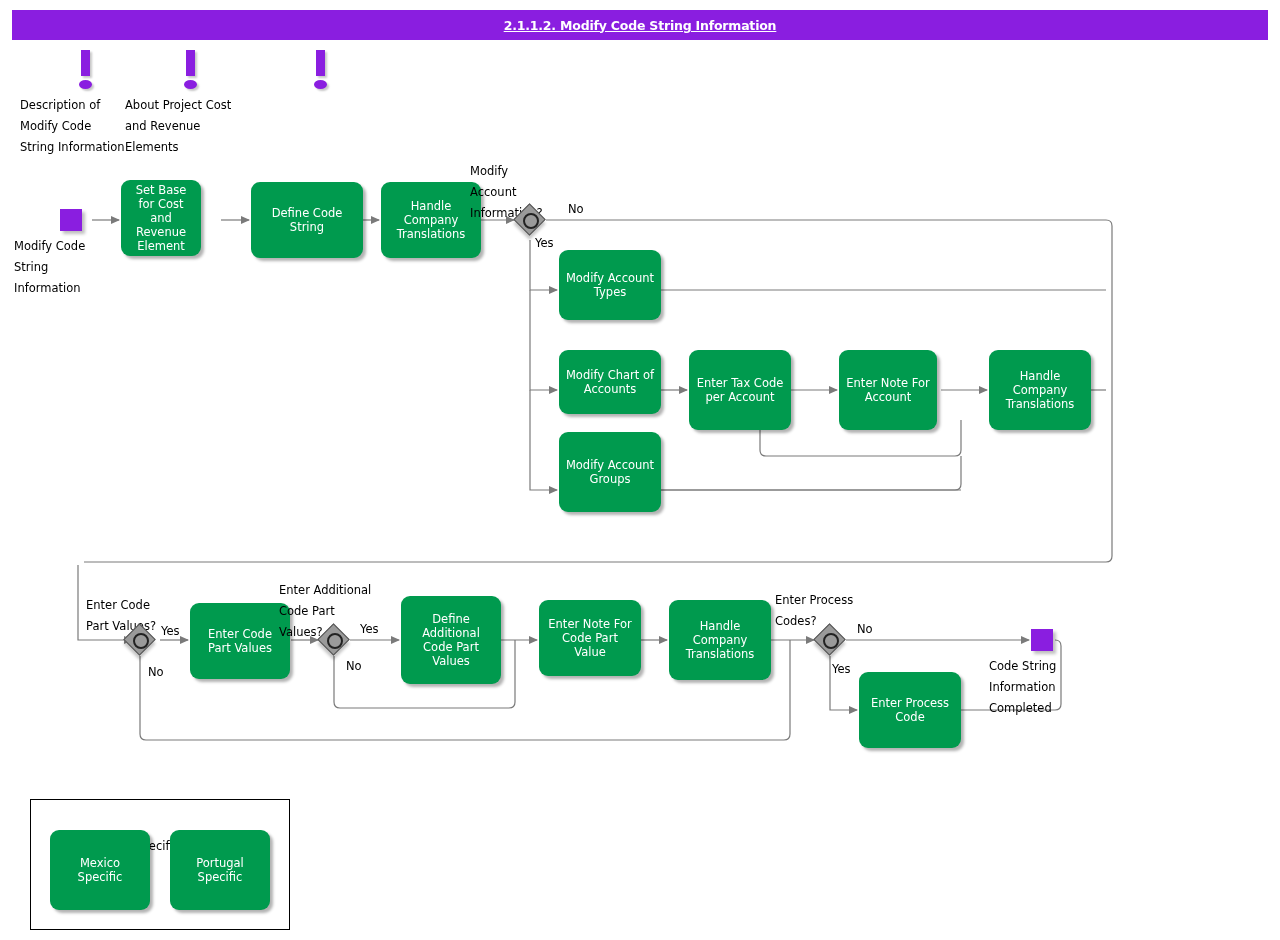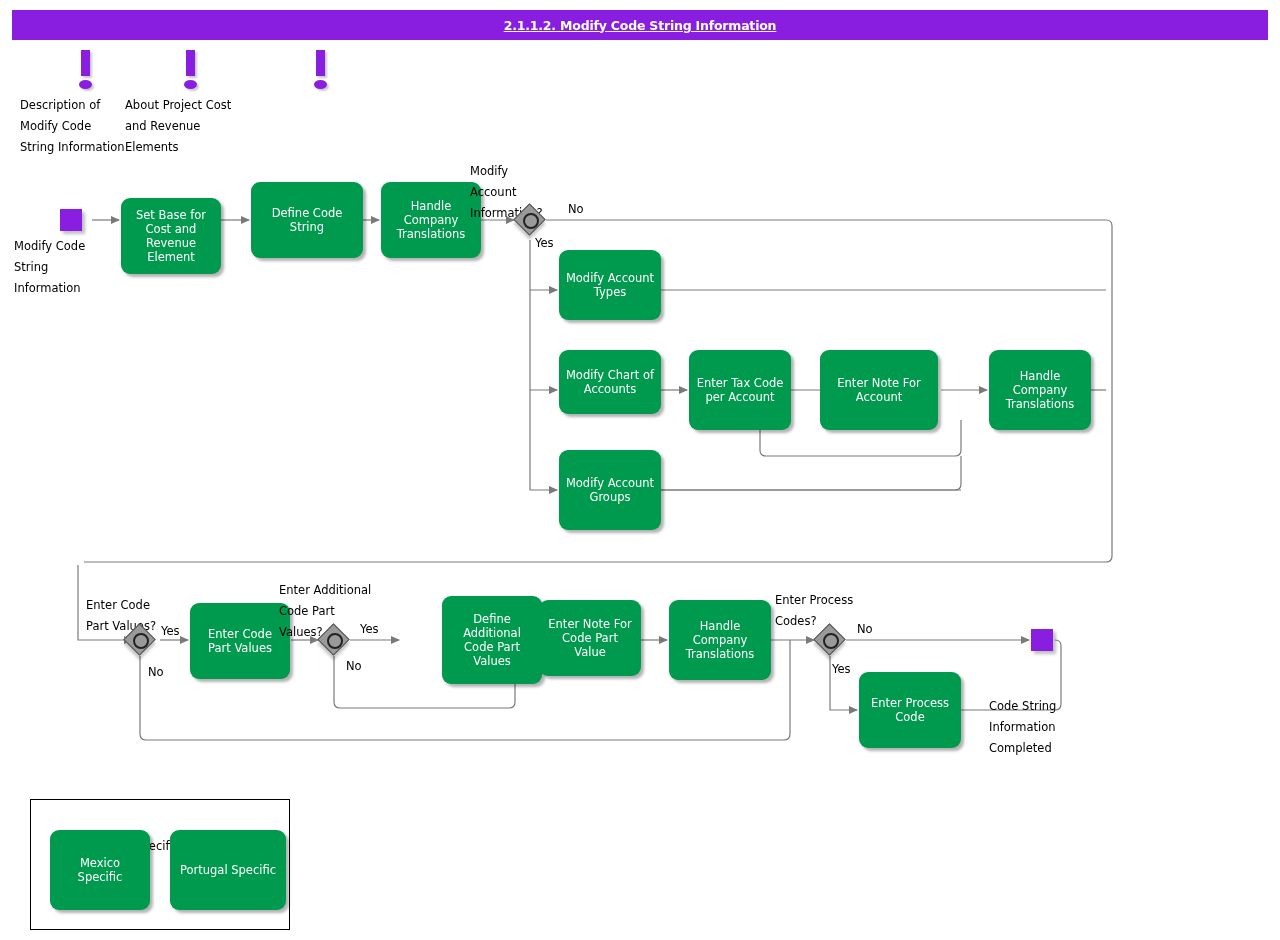--- a/index.html
+++ b/index.html
@@ -256,21 +256,21 @@
   <div class="infomark" style="left:313px; top:50px;">
     <div class="bar"></div>
     <div class="dot"></div>
   </div>
 
   <div class="terminator" style="left:60px; top:209px;"></div>
   <div class="caption" style="left:14px; top:236px; width:116px;">Modify Code
 String
 Information</div>
 
-  <div class="node" style="left:121px; top:198px; width:100px; height:76px;">
+  <div class="node" style="left:121px; top:180px; width:80px; height:76px;">
     <span>Set Base for
 Cost and
 Revenue
 Element</span>
   </div>
 
   <div class="node" style="left:251px; top:182px; width:112px; height:76px;">
     <span>Define Code
 String</span>
   </div>
@@ -297,31 +297,31 @@
   </div>
 
   <div class="node" style="left:559px; top:350px; width:102px; height:64px;">
     <span>Modify Chart of
 Accounts</span>
   </div>
   <div class="node" style="left:689px; top:350px; width:102px; height:80px;">
     <span>Enter Tax Code
 per Account</span>
   </div>
-  <div class="node" style="left:820px; top:350px; width:118px; height:80px;">
+  <div class="node" style="left:839px; top:350px; width:98px; height:80px;">
     <span>Enter Note For
 Account</span>
   </div>
   <div class="node" style="left:989px; top:350px; width:102px; height:80px;">
     <span>Handle
 Company
 Translations</span>
   </div>
 
-  <div class="node" style="left:559px; top:450px; width:102px; height:80px;">
+  <div class="node" style="left:559px; top:432px; width:102px; height:80px;">
     <span>Modify Account
 Groups</span>
   </div>
 
   <div class="caption" style="left:86px; top:595px; width:110px;">Enter Code
 Part Values?</div>
   <div class="gateway" style="left:125px; top:625px;">
     <div class="dia"></div>
     <div class="ring"></div>
   </div>
@@ -336,21 +336,21 @@
   <div class="caption" style="left:279px; top:580px; width:120px;">Enter Additional
 Code Part
 Values?</div>
   <div class="gateway" style="left:319px; top:625px;">
     <div class="dia"></div>
     <div class="ring"></div>
   </div>
   <div class="edgelabel" style="left:360px; top:623px;">Yes</div>
   <div class="edgelabel" style="left:346px; top:660px;">No</div>
 
-  <div class="node" style="left:401px; top:596px; width:100px; height:88px;margin-left:41px;">
+  <div class="node" style="left:401px; top:596px; width:100px; height:88px;">
     <span>Define
 Additional Code
 Part Values</span>
   </div>
 
   <div class="node" style="left:539px; top:600px; width:102px; height:76px;">
     <span>Enter Note For
 Code Part Value</span>
   </div>
 
@@ -368,27 +368,27 @@
   </div>
   <div class="edgelabel" style="left:857px; top:623px;">No</div>
   <div class="edgelabel" style="left:832px; top:663px;">Yes</div>
 
   <div class="node" style="left:859px; top:672px; width:102px; height:76px;">
     <span>Enter Process
 Code</span>
   </div>
 
   <div class="terminator" style="left:1031px; top:629px;"></div>
-  <div class="caption" style="left:989px; top:656px; width:128px;margin-top:40px;">Code String
+  <div class="caption" style="left:989px; top:656px; width:128px;">Code String
 Information
 Completed</div>
 
   <div class="group-box" style="left:30px; top:799px; width:260px; height:131px;">
     <div class="group-title">Country Specific Activities</div>
   </div>
   <div class="node" style="left:50px; top:830px; width:100px; height:80px;">
     <span>Mexico Specific</span>
   </div>
-  <div class="node" style="left:170px; top:830px; width:116px; height:80px;">
+  <div class="node" style="left:170px; top:830px; width:100px; height:80px;">
     <span>Portugal Specific</span>
   </div>
 
 </div>
 
 </body></html>

